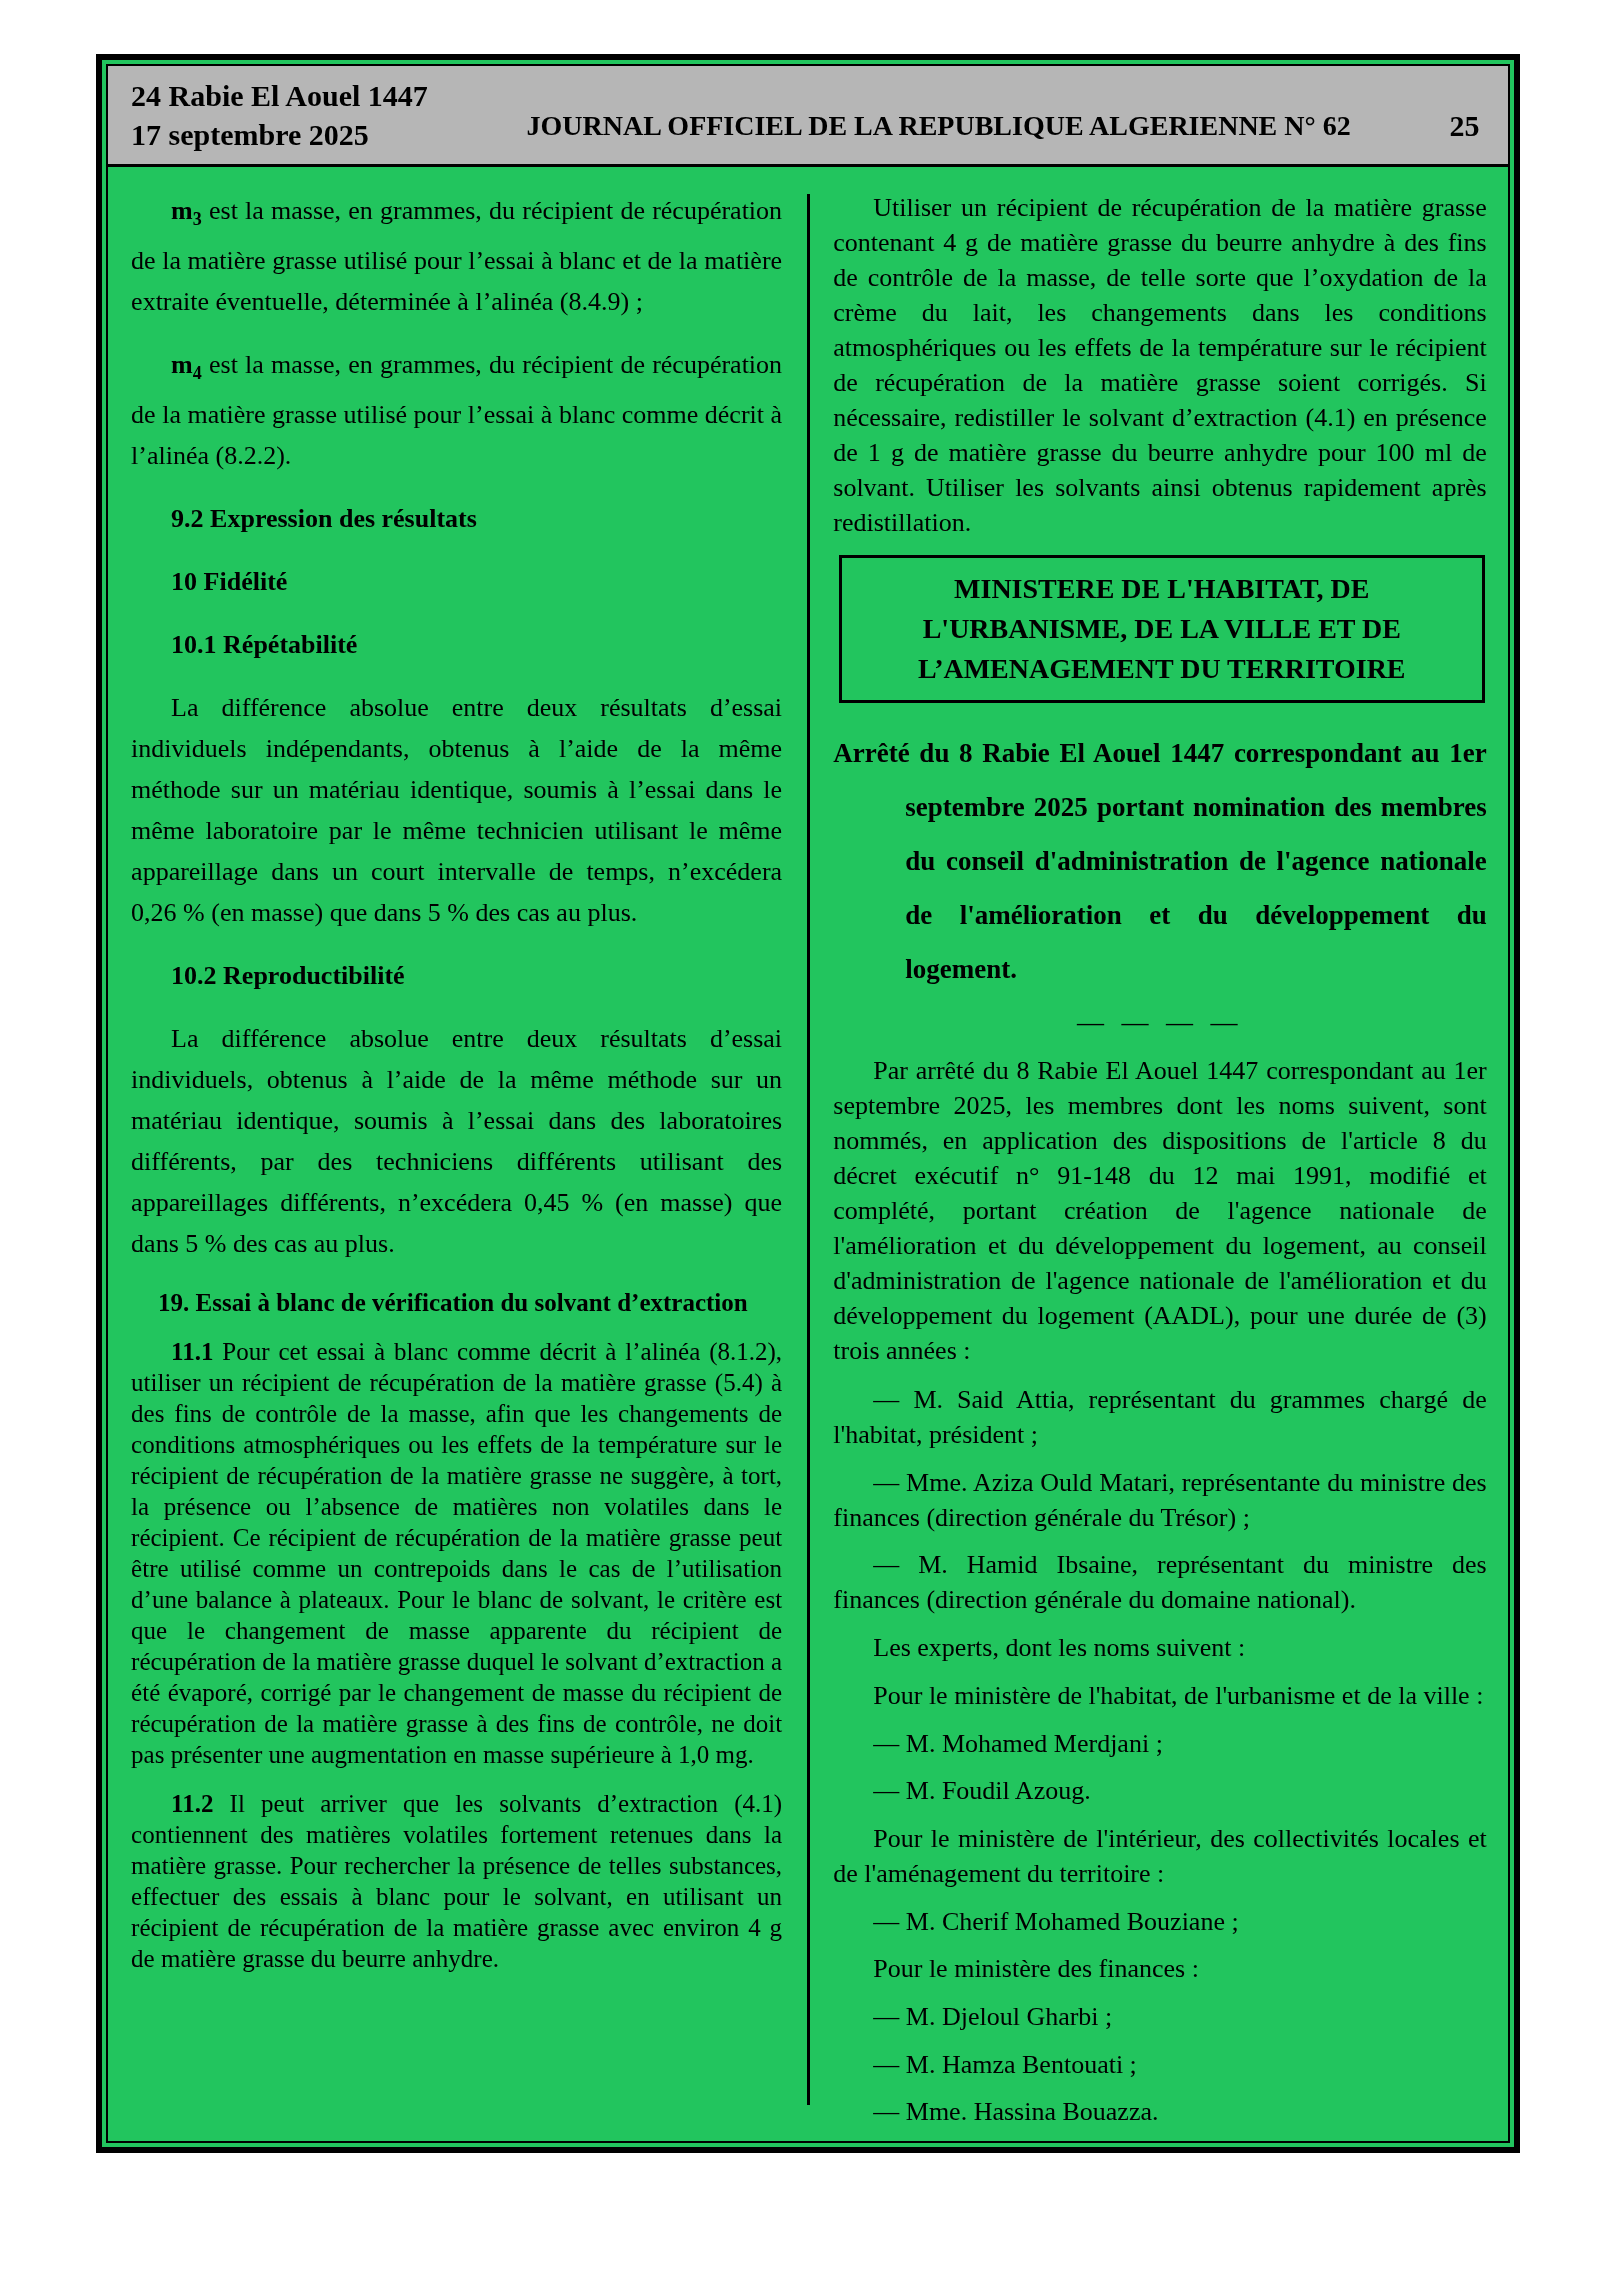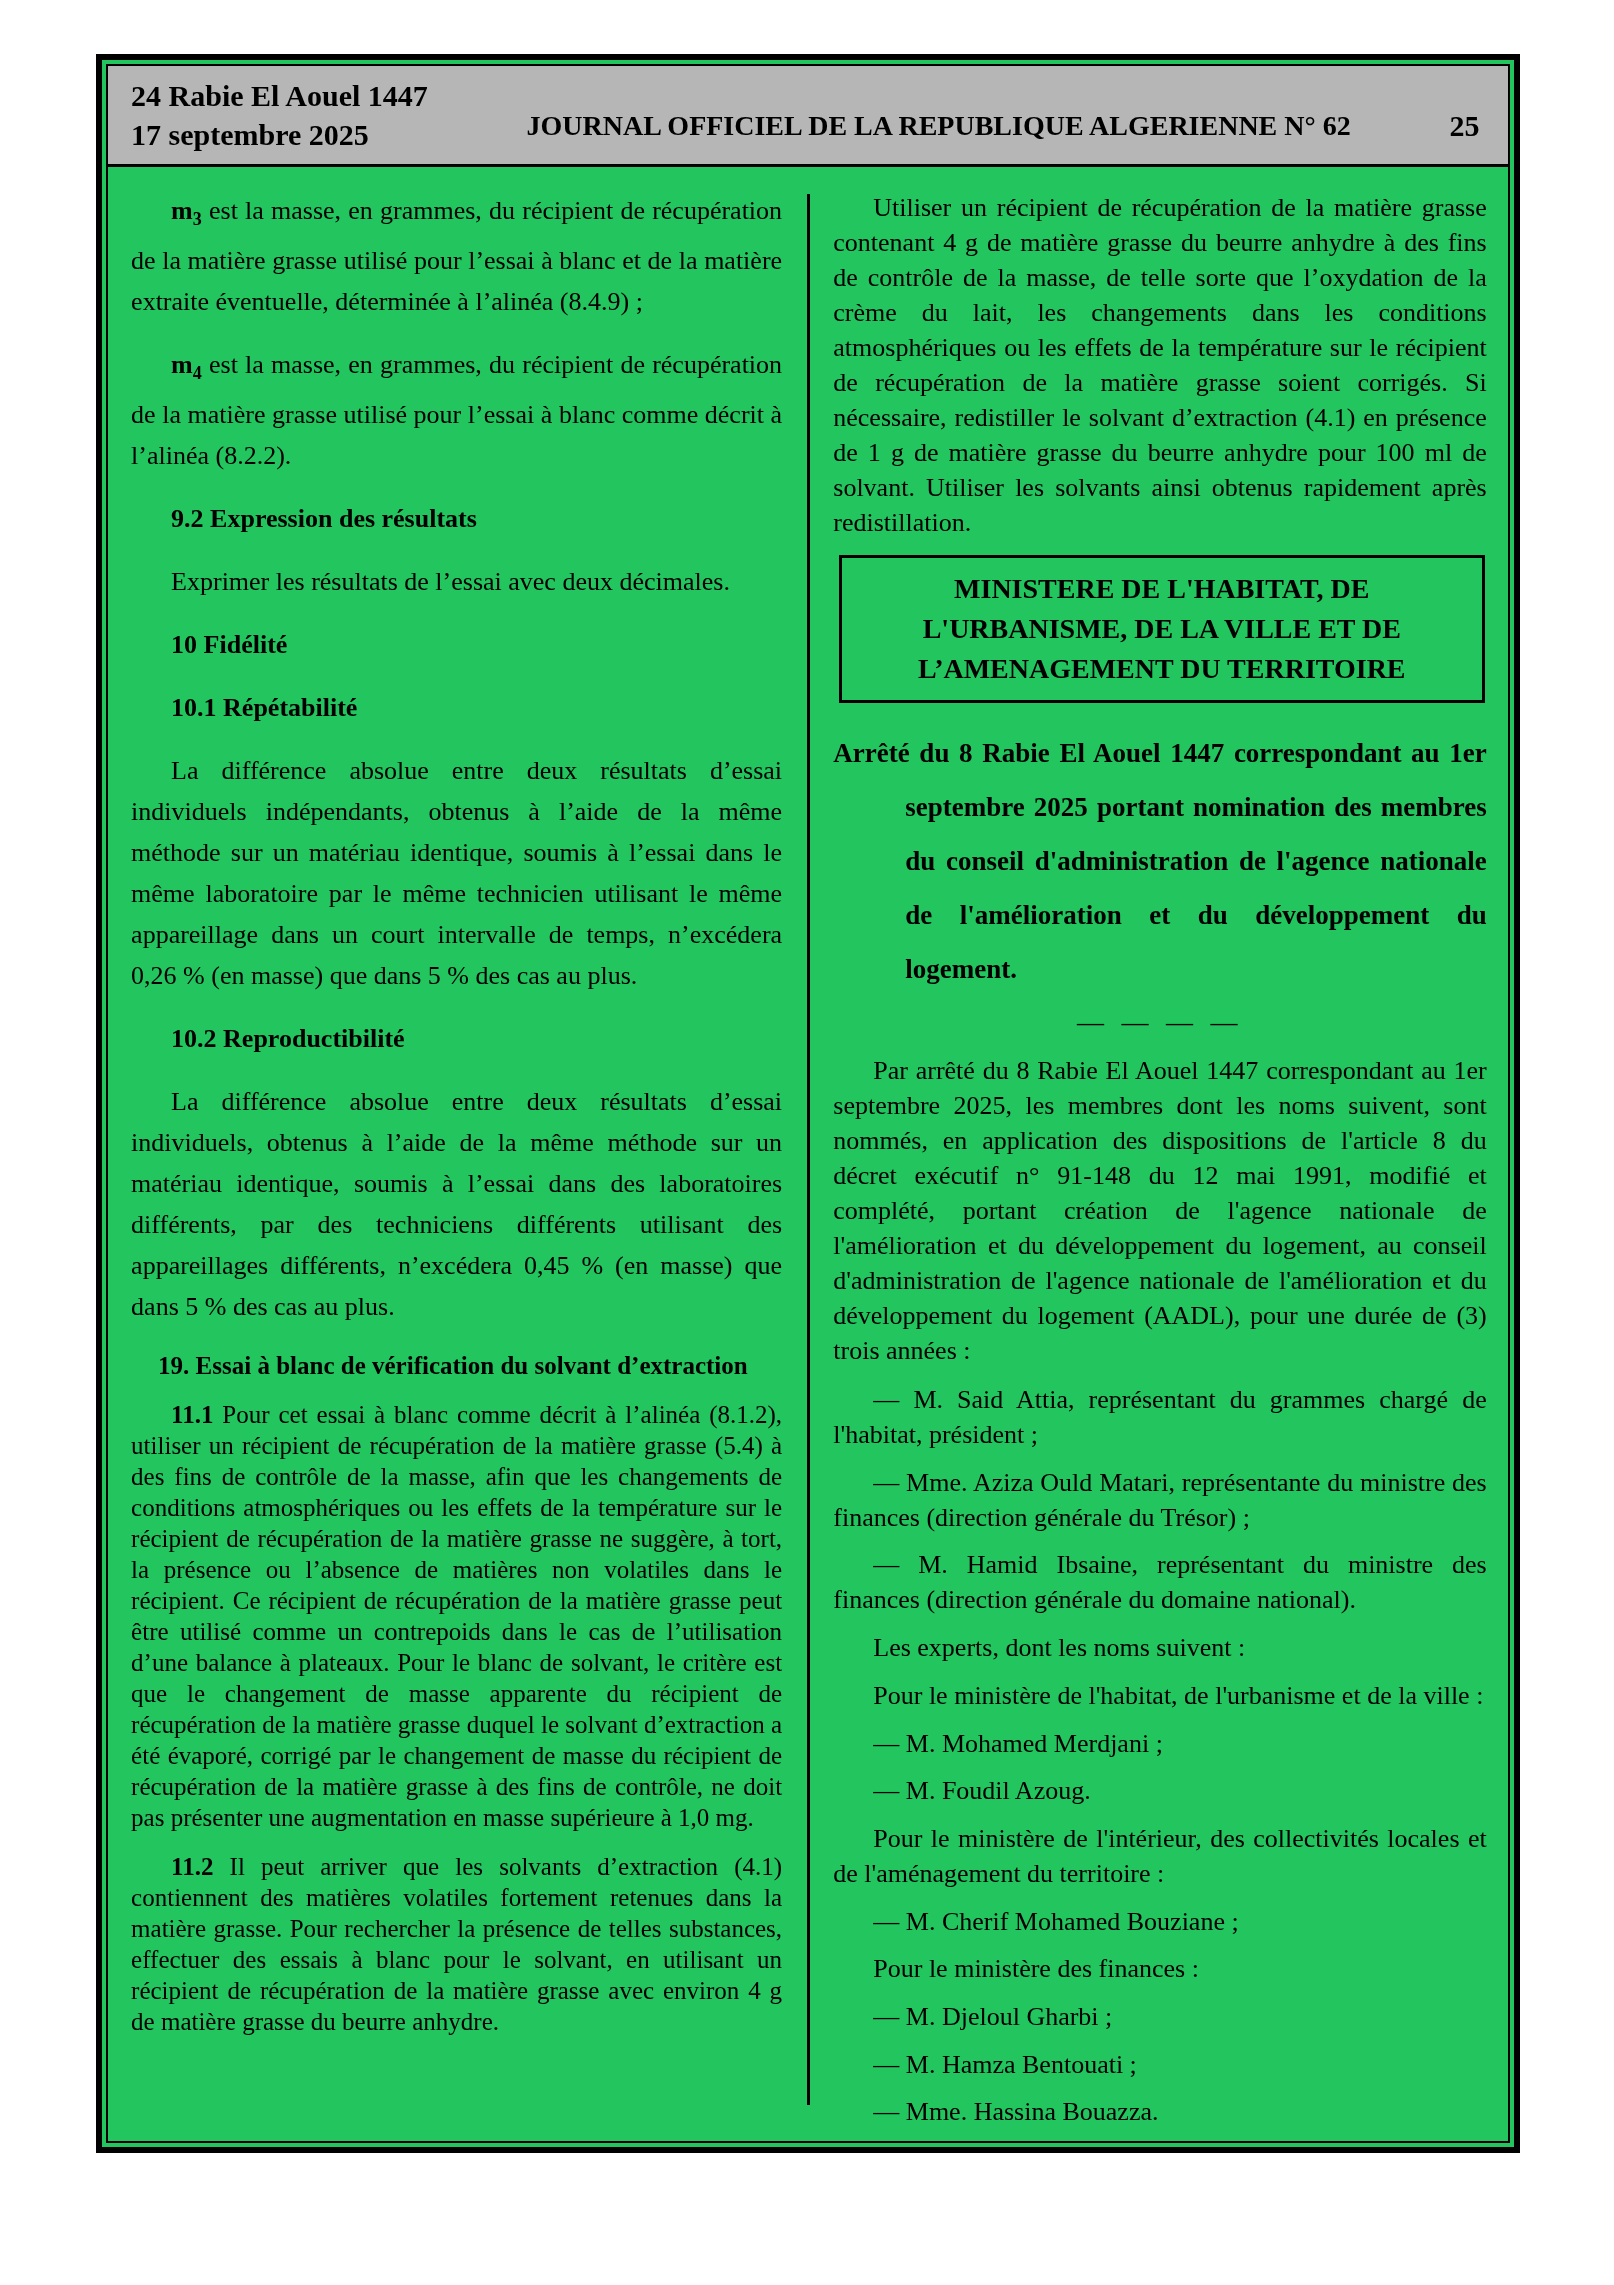--- a/index.html
+++ b/index.html
@@ -49,21 +49,20 @@
 
     <div class="cols">
 
       <div class="col-l">
         <p class="wide ind"><b>m</b><sub class="msub">3</sub><span> est la masse, en grammes, du récipient de récupération de la matière grasse utilisé pour l’essai à blanc et de la matière extraite éventuelle, déterminée à l’alinéa (8.4.9) ;</span></p>
 
         <p class="wide ind"><b>m</b><sub class="msub">4</sub><span> est la masse, en grammes, du récipient de récupération de la matière grasse utilisé pour l’essai à blanc comme décrit à l’alinéa (8.2.2).</span></p>
 
         <h4 class="lh">9.2 Expression des résultats</h4>
 
-        <p class="wide ind">Exprimer les résultats de l’essai avec deux décimales.</p>
 
         <h4 class="lh">10 Fidélité</h4>
 
         <h4 class="lh">10.1 Répétabilité</h4>
 
         <p class="wide ind">La différence absolue entre deux résultats d’essai individuels indépendants, obtenus à l’aide de la même méthode sur un matériau identique, soumis à l’essai dans le même laboratoire par le même technicien utilisant le même appareillage dans un court intervalle de temps, n’excédera 0,26 % (en masse) que dans 5 % des cas au plus.</p>
 
         <h4 class="lh">10.2 Reproductibilité</h4>
 
         <p class="wide ind">La différence absolue entre deux résultats d’essai individuels, obtenus à l’aide de la même méthode sur un matériau identique, soumis à l’essai dans des laboratoires différents, par des techniciens différents utilisant des appareillages différents, n’excédera 0,45 % (en masse) que dans 5 % des cas au plus.</p>

